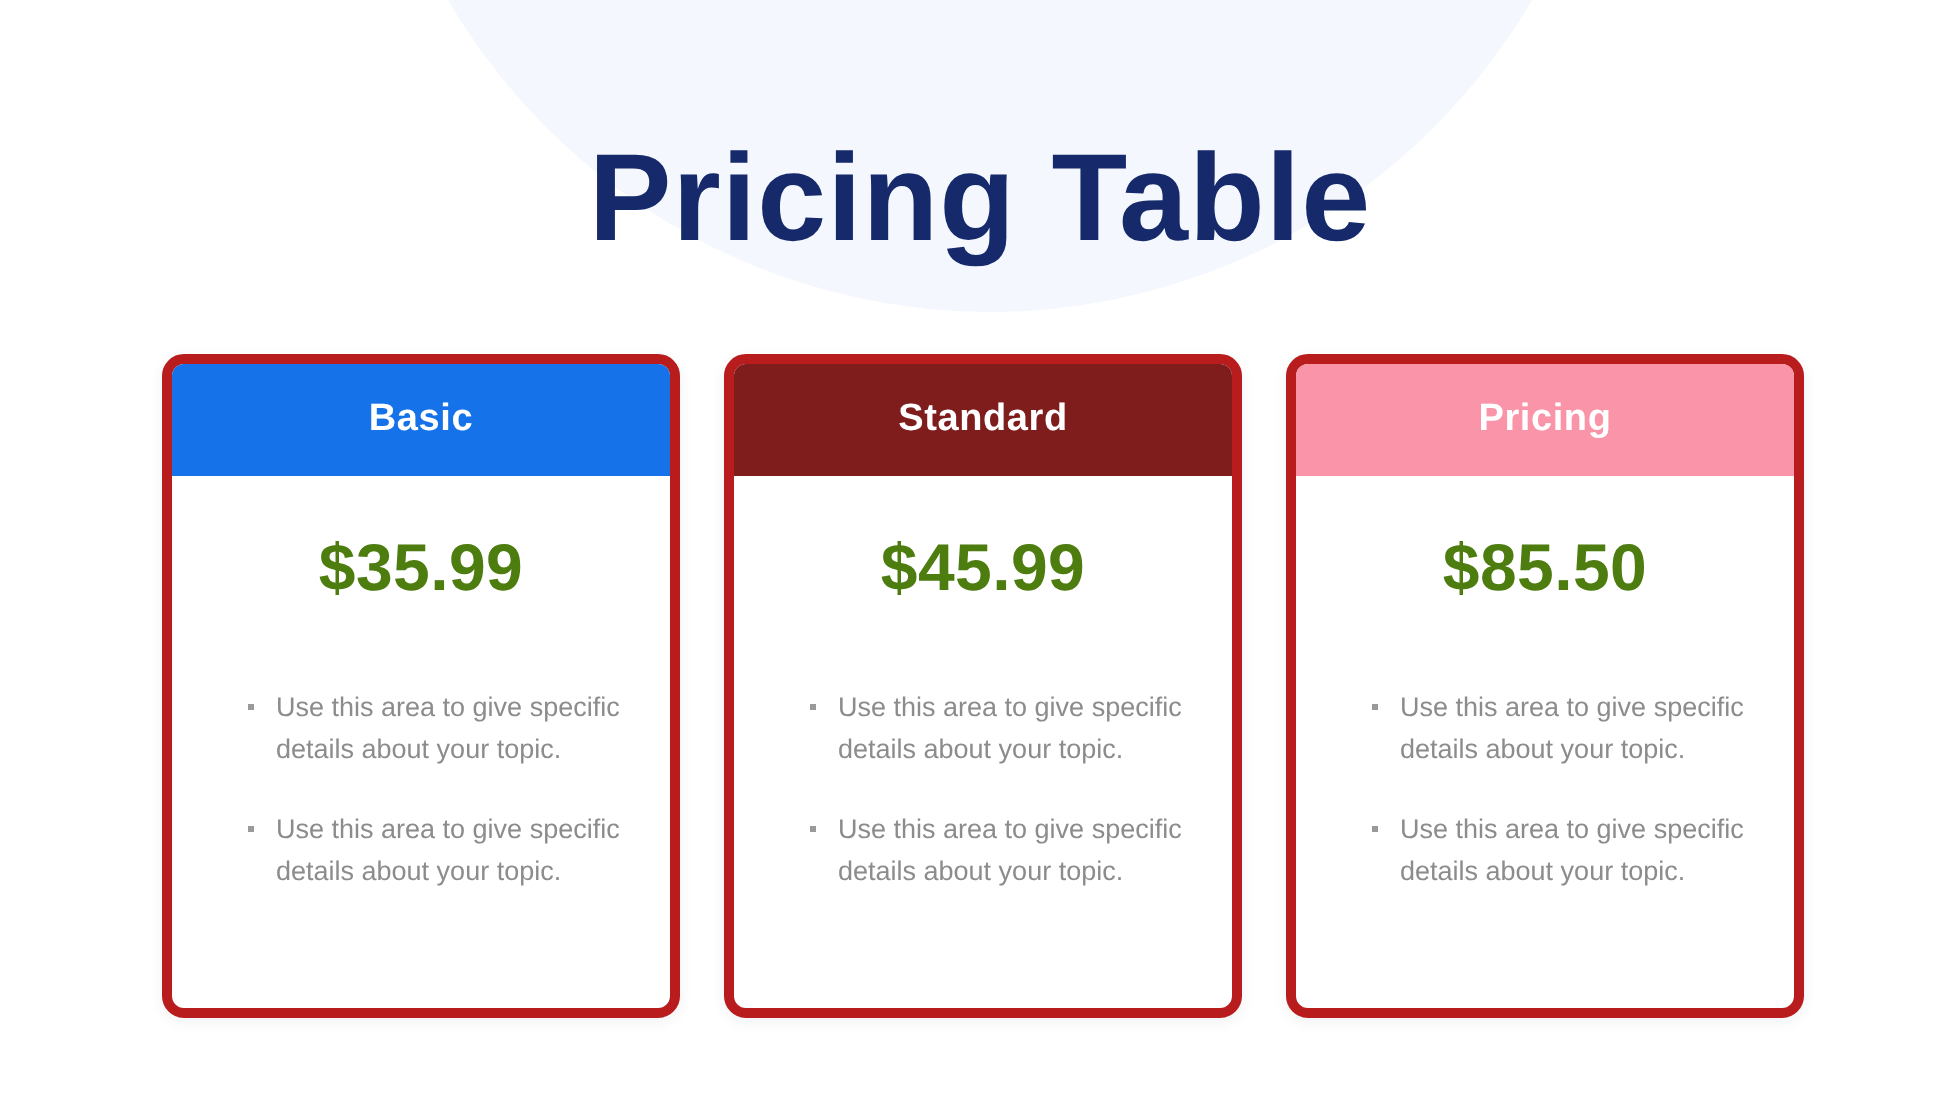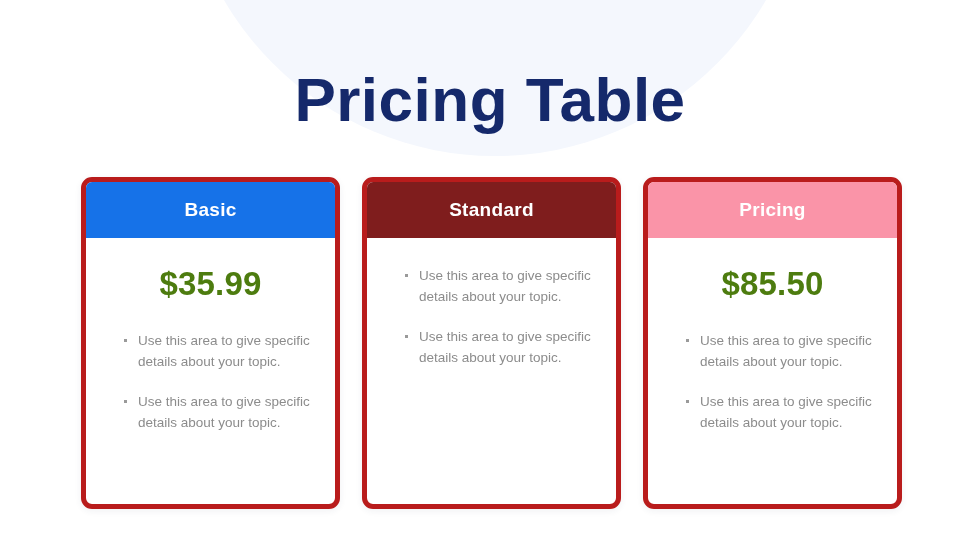--- a/index.html
+++ b/index.html
@@ -89,21 +89,21 @@
     text-align: center;
     font-size: 33px;
     font-weight: 700;
     color: #4d7c0f;
     margin-top: 27px;
     letter-spacing: 0.2px;
   }
 
   .feature-list {
     list-style: none;
-    margin: 28px 0 0 0;
+    margin: 41px 0 0 0;
     padding: 0 18px 0 38px;
   }
 
   .feature-item {
     position: relative;
     font-size: 13.5px;
     line-height: 20.5px;
     color: #8c8c8c;
     margin-bottom: 20px;
     padding-left: 14px;
@@ -149,20 +149,21 @@
         </li>
       </ul>
     </div>
   </div>
 
   <div class="card">
     <div class="card-header" style="background: #7f1d1d;">
       <span>Standard</span>
     </div>
     <div class="card-body">
+      <div class="price">$45.99</div>
       <ul class="feature-list">
         <li class="feature-item">
           <span class="bullet-dot"></span>
           <span>Use this area to give specific details about your topic.</span>
         </li>
         <li class="feature-item">
           <span class="bullet-dot"></span>
           <span>Use this area to give specific details about your topic.</span>
         </li>
       </ul>

